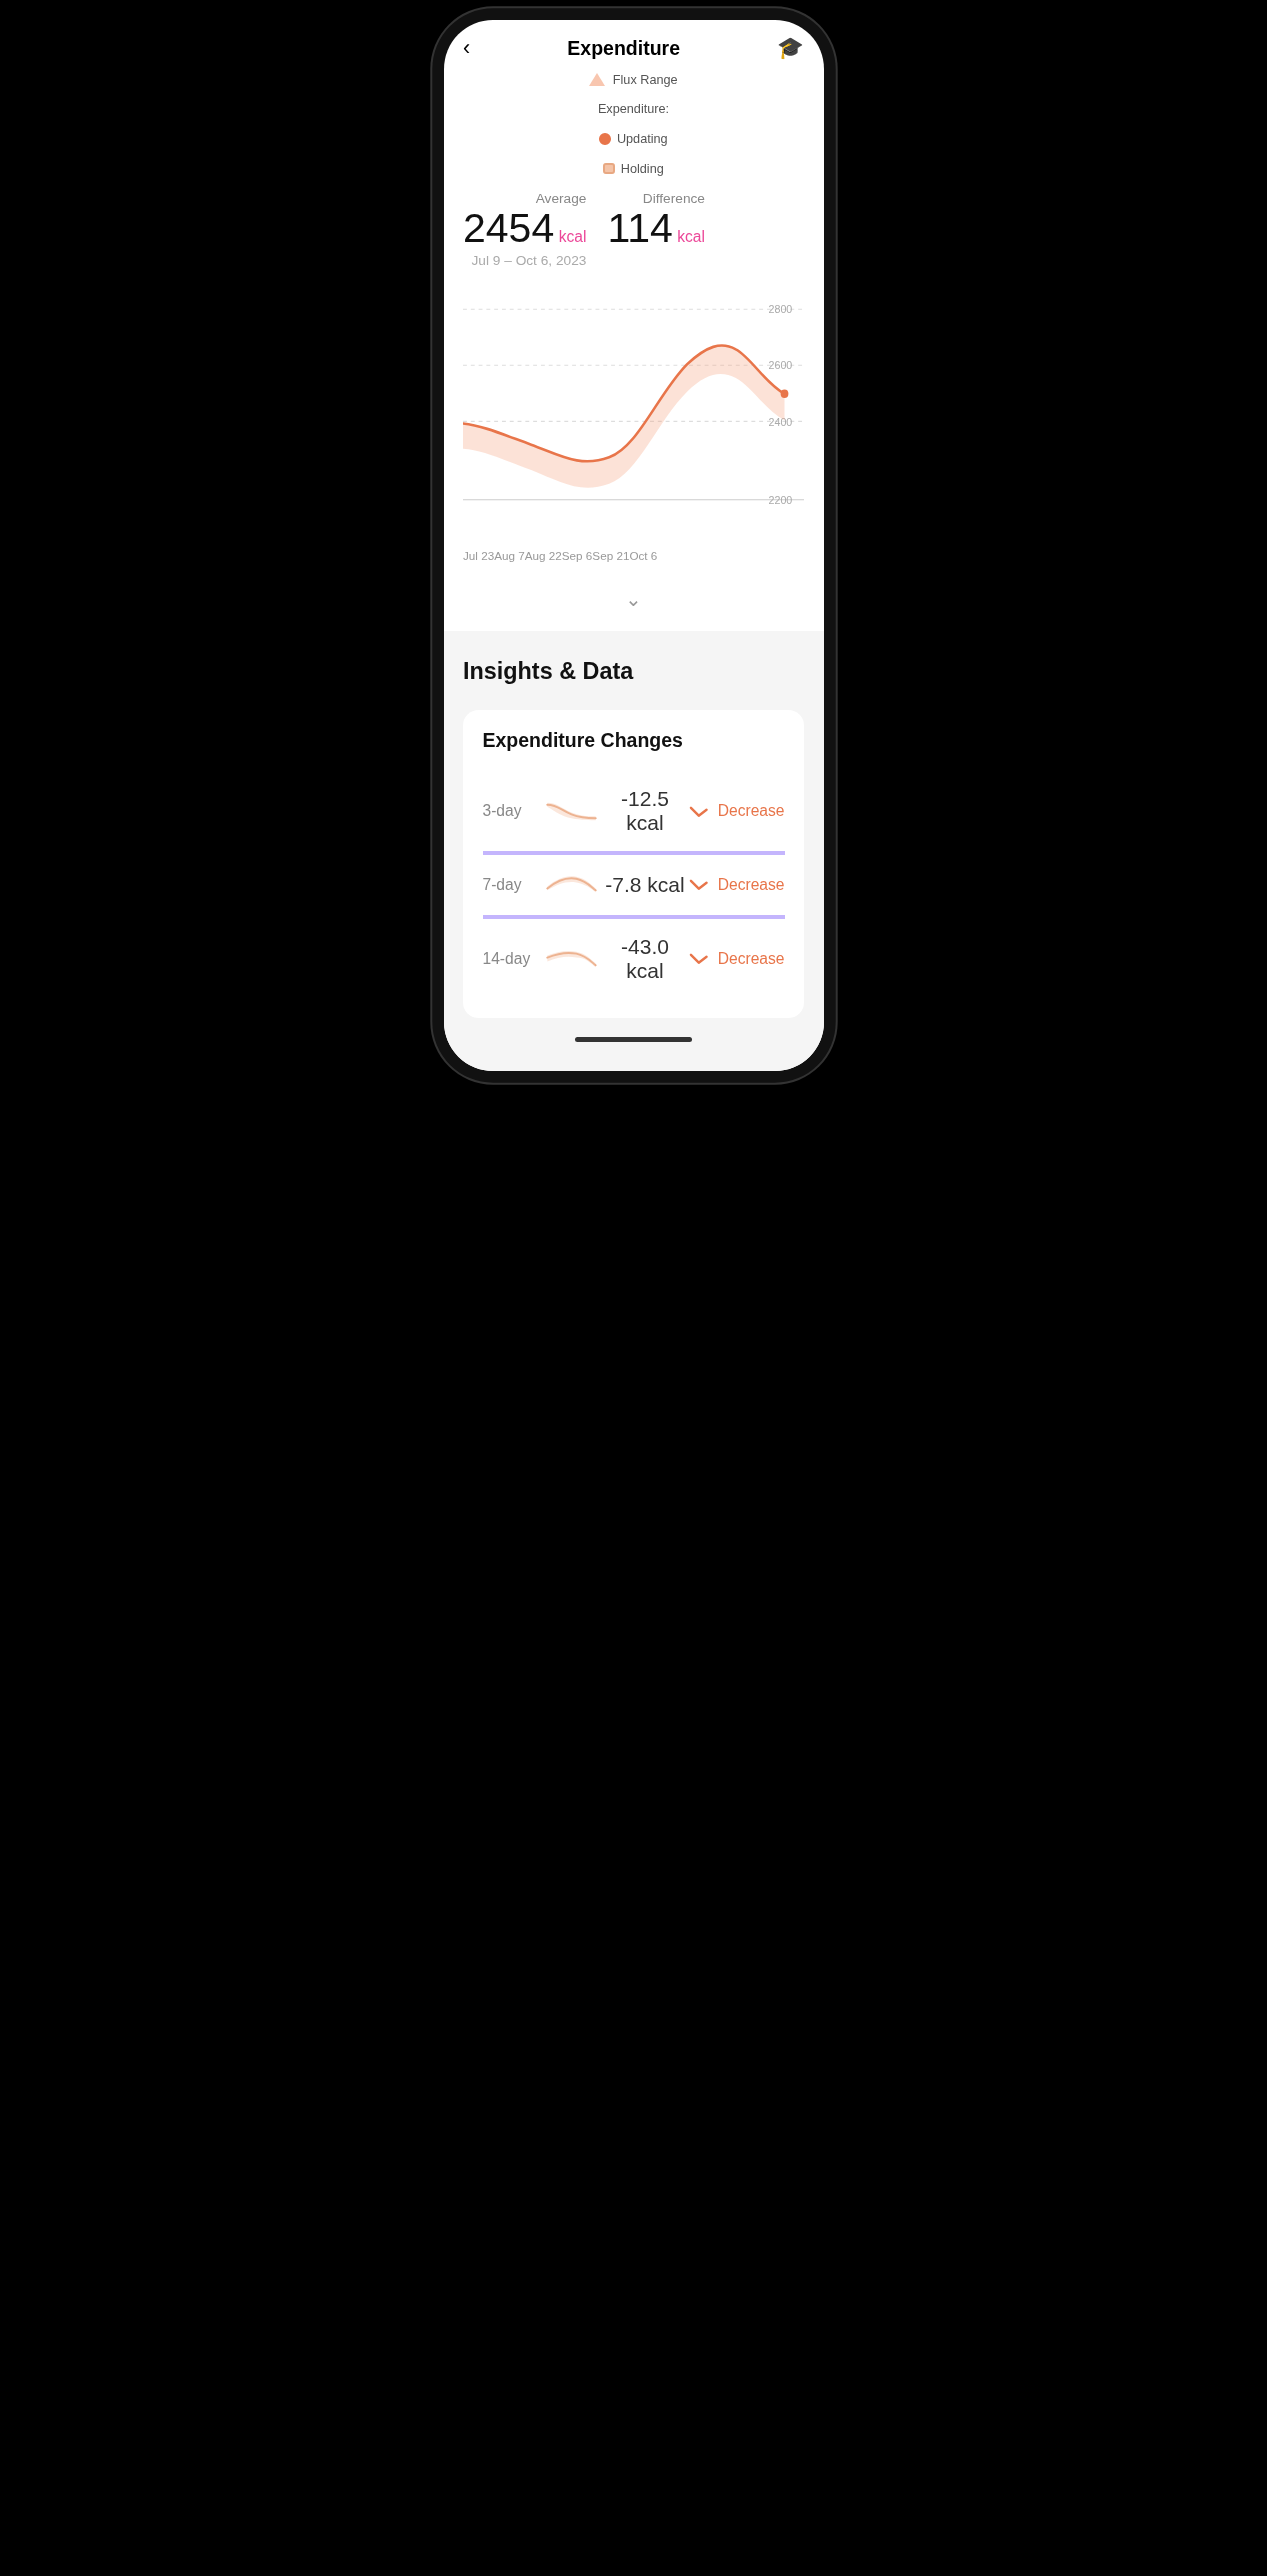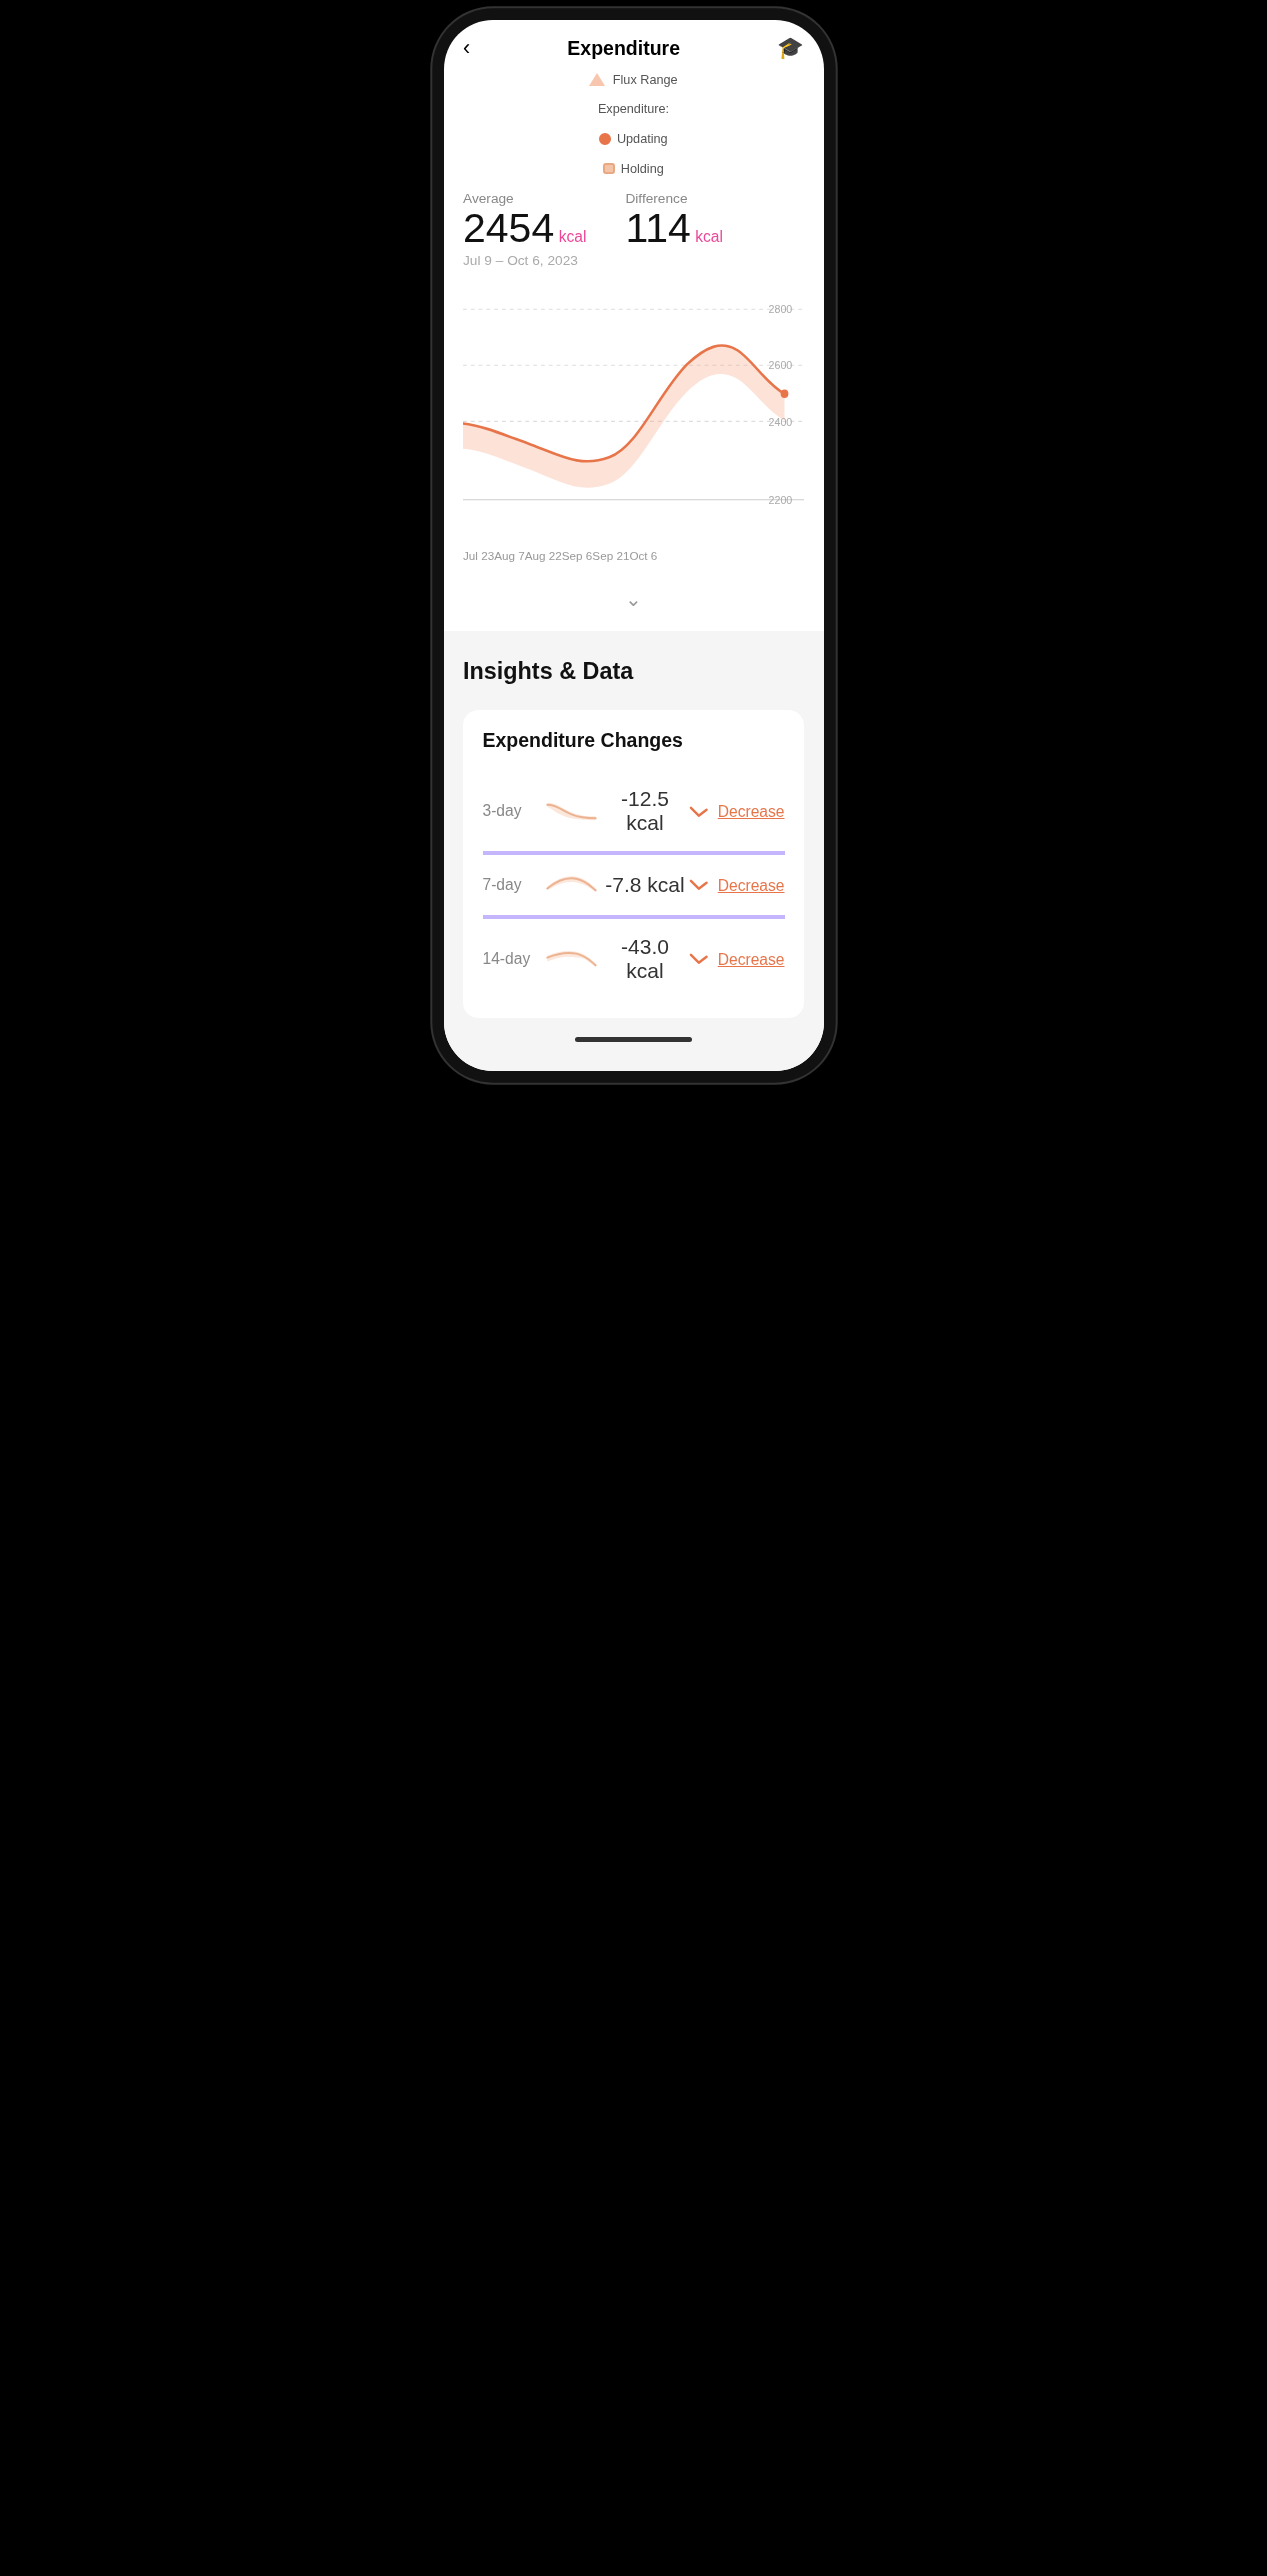--- a/index.html
+++ b/index.html
@@ -139,21 +139,22 @@
 
     .legend-label {
       font-size: 12.7px;
       color: #555;
     }
 
     
     .stats {
       display: flex;
       padding: 0 19.5px 19.5px;
-      gap: 39px;
+      gap: 21px;
+      text-align: right;
     }
 
     .stat-group {}
 
     .stat-label {
       font-size: 13.7px;
       color: #888;
       margin-bottom: 2px;
     }
 
@@ -282,26 +283,25 @@
     .change-value {
       font-size: 21px;
       color: #333;
       font-weight: 500;
       width: 88px;
       text-align: center;
     }
 
     .change-direction {
       display: flex;
-      align-items: flex-end;
+      align-items: center;
       gap: 9px;
       color: #e8754a;
       font-size: 15.6px;
       font-weight: 500;
-      text-decoration: underline;
     }
 
     
     .home-indicator {
       text-align: center;
       padding: 9.8px 0 5.9px;
       background: #f5f5f5;
     }
 
     .home-bar {

